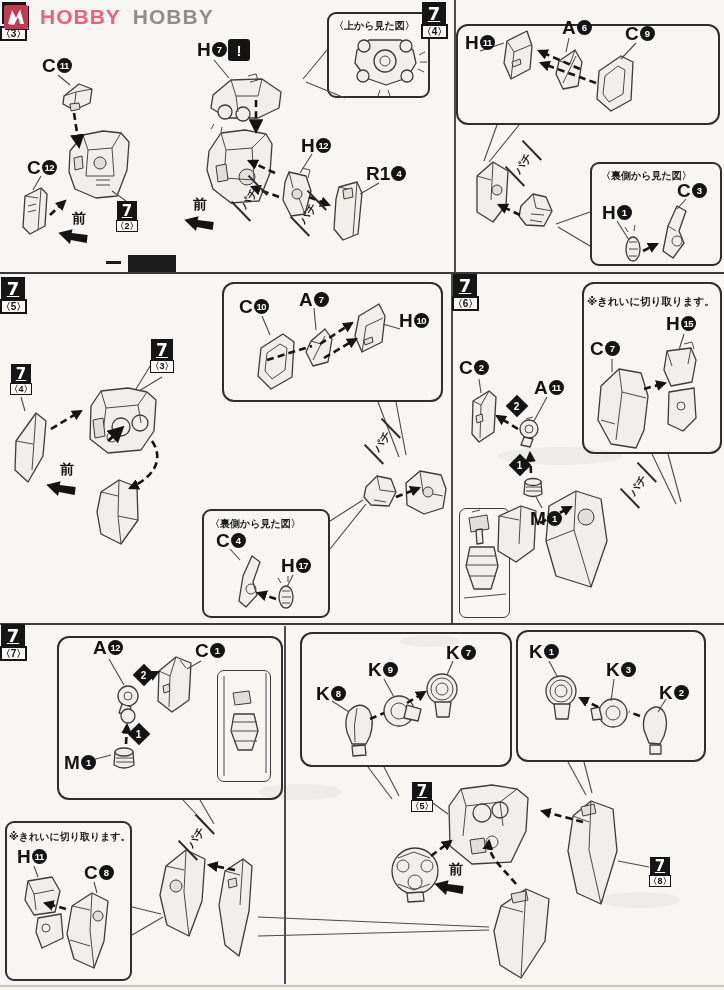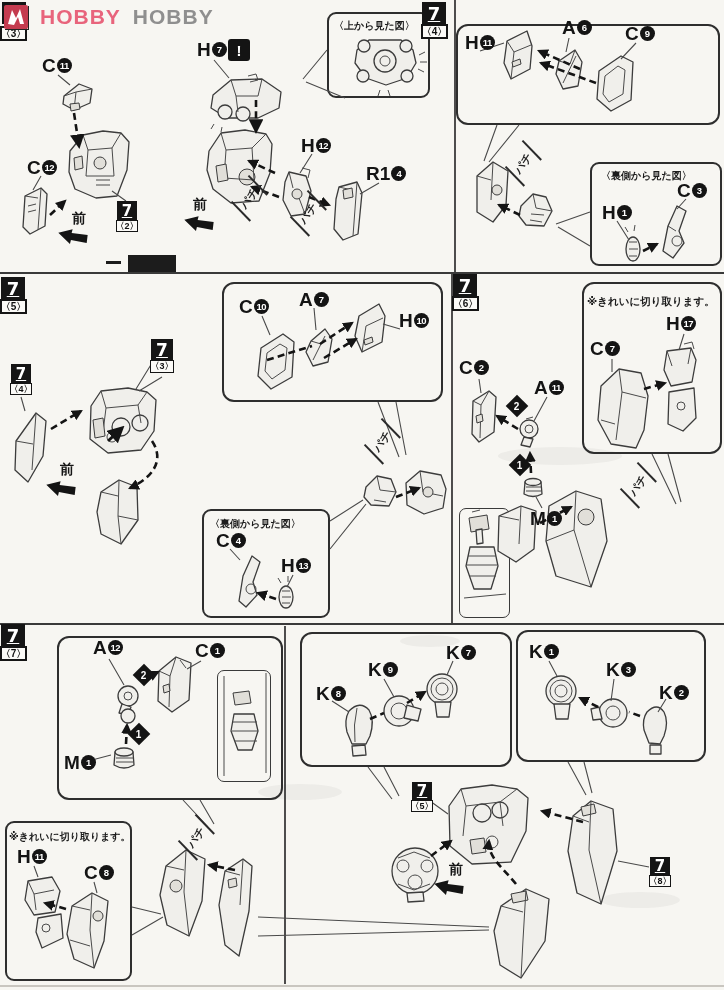--- a/index.html
+++ b/index.html
@@ -566,41 +566,41 @@
   <div class="abs plabel" style="left:399px;top:311px;">
       <span>H</span>
       <span class="circ">10</span>
     </div>
   <div class="abs plabel" style="left:216px;top:531px;">
       <span>C</span>
       <span class="circ">4</span>
     </div>
   <div class="abs plabel" style="left:281px;top:556px;">
       <span>H</span>
-      <span class="circ">13</span>
+      <span class="circ">17</span>
     </div>
   <div class="abs plabel" style="left:459px;top:358px;">
       <span>C</span>
       <span class="circ">2</span>
     </div>
   <div class="abs plabel" style="left:534px;top:378px;">
       <span>A</span>
       <span class="circ">11</span>
     </div>
   <div class="abs plabel" style="left:530px;top:509px;">
       <span>M</span>
       <span class="circ">1</span>
     </div>
   <div class="abs plabel" style="left:590px;top:339px;">
       <span>C</span>
       <span class="circ">7</span>
     </div>
   <div class="abs plabel" style="left:666px;top:314px;">
       <span>H</span>
-      <span class="circ">17</span>
+      <span class="circ">15</span>
     </div>
   <div class="abs plabel" style="left:93px;top:638px;">
       <span>A</span>
       <span class="circ">12</span>
     </div>
   <div class="abs plabel" style="left:195px;top:641px;">
       <span>C</span>
       <span class="circ">1</span>
     </div>
   <div class="abs plabel" style="left:64px;top:753px;">

